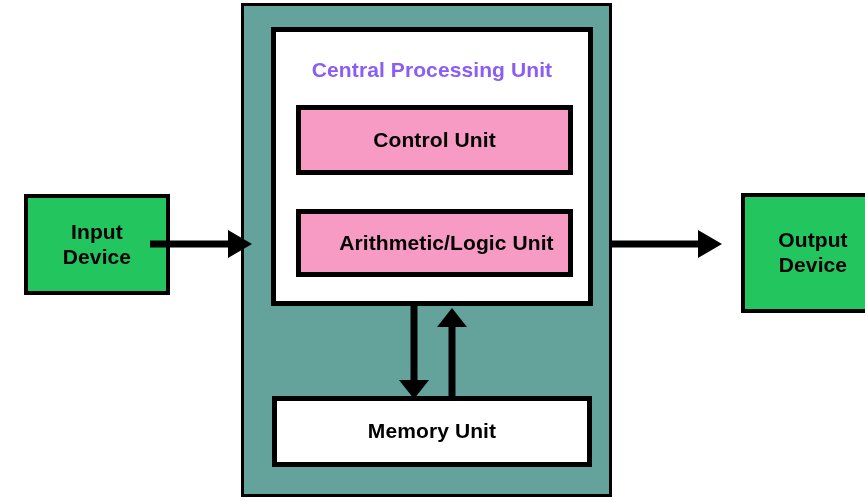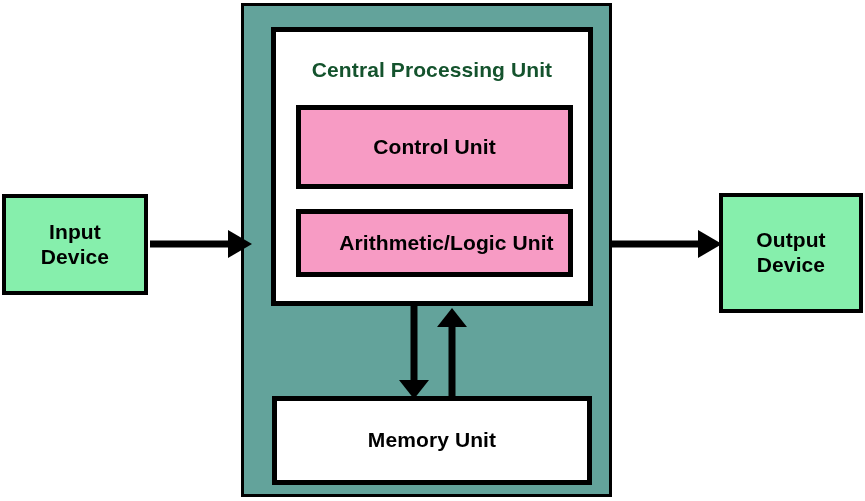--- a/index.html
+++ b/index.html
@@ -53,63 +53,64 @@
   }
 
   .cpu-title {
     position: absolute;
     left: 0;
     top: 26px;
     width: 100%;
     text-align: center;
     font-size: 21px;
     font-weight: bold;
-    color: #14532d;
+    color: #8b5cf6;
     letter-spacing: 0.1px;
   }
 
   
   .pink-unit {
     background: #f79bc4;
     border: 5px solid #000000;
     font-size: 21px;
     letter-spacing: 0.1px;
   }
   .control-unit {
     left: 296px;
     top: 105px;
     width: 277px;
-    height: 84px;
+    height: 70px;
   }
   .alu-unit {
     left: 296px;
     top: 209px;
     width: 277px;
     height: 68px;
     padding-left: 24px;
   }
 
   
   .memory-unit {
     left: 272px;
     top: 396px;
     width: 320px;
-    height: 89px;
+    height: 71px;
     background: #ffffff;
     border: 5px solid #000000;
     font-size: 21px;
     letter-spacing: 0.1px;
   }
 
   
   .device {
-    background: #86efac;
+    background: #22c55e;
     border: 4px solid #000000;
     font-size: 21px;
     letter-spacing: 0.1px;
+    margin-left: 22px;
   }
   .input-device {
     left: 2px;
     top: 194px;
     width: 146px;
     height: 101px;
   }
   .output-device {
     left: 719px;
     top: 193px;

